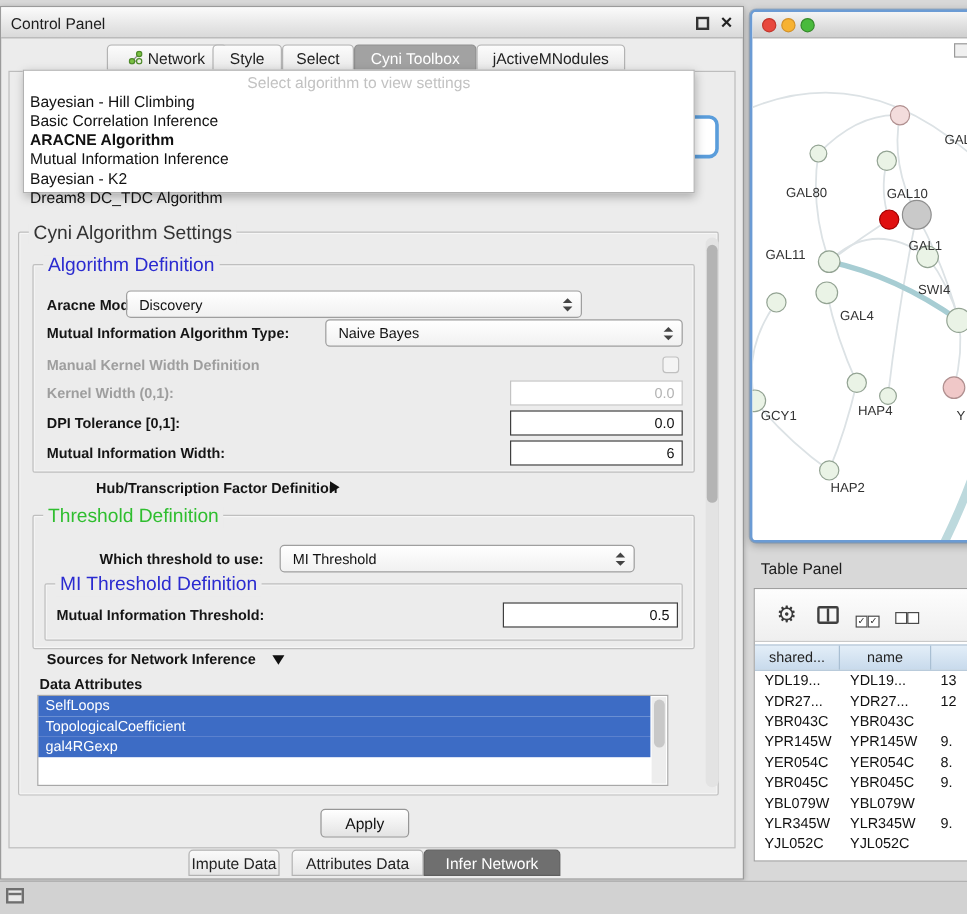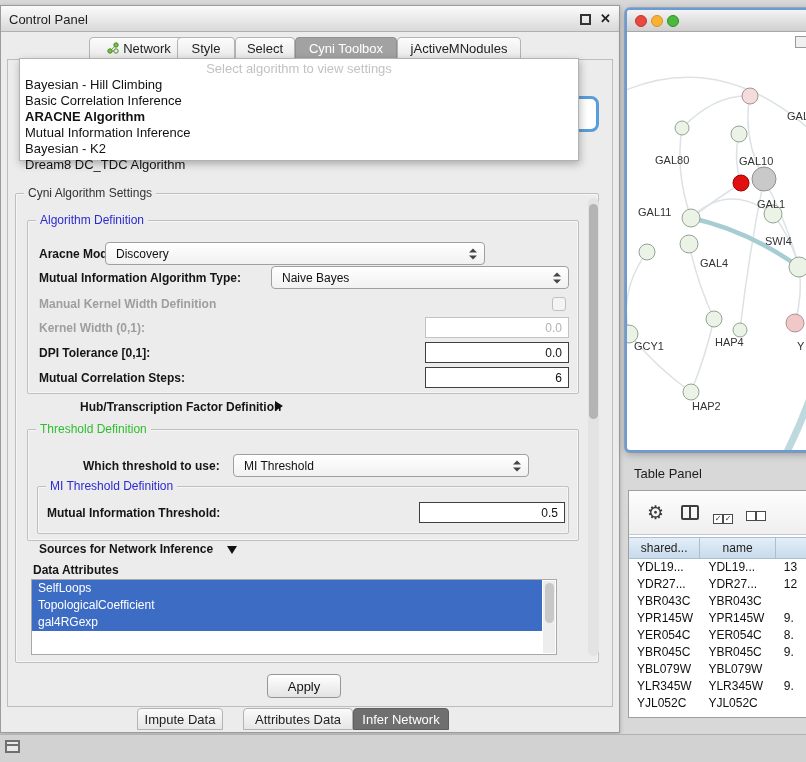--- a/index.html
+++ b/index.html
@@ -13,21 +13,21 @@
   .cp-title { left:8px; top:6px; font-size:13px; color:#1d1d1d; }
   .winbtn-restore { right:28px; top:8px; width:11px; height:11px; border:2px solid #333; background:transparent; }
   .winbtn-close { right:8px; top:5px; font-size:13px; font-weight:bold; color:#222; }
 
   .tab { top:31px; height:22px; border:1px solid #b3b3b3; border-radius:4px 4px 0 0; background:linear-gradient(#fcfcfc,#e9e9e9); font-size:13px; color:#222; display:flex; align-items:center; justify-content:center; gap:4px; }
   .tab.active { background:#a2a2a2; color:#fff; border-color:#8f8f8f; }
 
   .cp-content { left:6px; top:53px; width:606px; height:648px; border:1px solid #bdbdbd; background:#ececec; }
 
   .group { border:1px solid #bfbfbf; border-radius:2px; box-shadow:inset 0 0 0 1px rgba(255,255,255,.55); }
-  .group-title { position:absolute; top:-8px; left:8px; padding:0 4px; background:#ececec; font-size:12px; color:#333; white-space:nowrap; }
+  .group-title { position:absolute; top:-8px; left:8px; padding:0 4px; background:#ececec; font-size:16px; color:#333; white-space:nowrap; }
   .t-blue { color:#2b2bd0; }
   .t-green { color:#2fbe2f; }
 
   .lbl { font-size:12px; font-weight:bold; color:#151515; white-space:nowrap; }
   .lbl.disabled { color:#9e9e9e; }
 
   .combo { background:linear-gradient(#ffffff,#f1f1f1); border:1px solid #9f9f9f; border-radius:4px; font-size:12px; color:#111; display:flex; align-items:center; padding:0 22px 0 10px; }
   .arrows { position:absolute; right:7px; top:50%; transform:translateY(-50%); width:8px; height:11px; }
   .arrows::before { content:""; position:absolute; top:0; left:0; border:4px solid transparent; border-bottom:4px solid #444; border-top-width:0; }
   .arrows::after { content:""; position:absolute; bottom:0; left:0; border:4px solid transparent; border-top:4px solid #444; border-bottom-width:0; }
@@ -149,21 +149,21 @@
   <span class="abs lbl disabled" style="left:38px;top:315px;">Kernel Width (0,1):</span>
   <div class="abs field disabled" style="left:424px;top:311px;width:144px;height:21px;">
     <span>0.0</span>
   </div>
 
   <span class="abs lbl" style="left:38px;top:340px;">DPI Tolerance [0,1]:</span>
   <div class="abs field" style="left:424px;top:336px;width:144px;height:21px;">
     <span>0.0</span>
   </div>
 
-  <span class="abs lbl" style="left:38px;top:365px;">Mutual Correlation Steps:</span>
+  <span class="abs lbl" style="left:38px;top:365px;">Mutual Information Width:</span>
   <div class="abs field" style="left:424px;top:361px;width:144px;height:21px;">
     <span>6</span>
   </div>
 
   <span class="abs lbl" style="left:38px;top:394px;padding-left:41px;">Hub/Transcription Factor Definition</span>
   <span class="abs tri-right" style="left:274px;top:395px;"></span>
 
   <div class="abs group" style="left:26px;top:423px;width:552px;height:112px;">
     <span class="group-title t-green">Threshold Definition</span>
   </div>
@@ -190,27 +190,27 @@
     <div class="attr-item">SelfLoops</div>
     <div class="attr-item">TopologicalCoefficient</div>
     <div class="attr-item">gal4RGexp</div>
     <div class="list-scroll">
         <div class="list-thumb"></div>
       </div>
   </div>
 
   <button class="abs btn" style="left:266px;top:668px;width:74px;height:24px;">Apply</button>
 
-  <div class="abs btab" style="left:136px;width:86px;">
+  <div class="abs btab" style="left:156px;width:76px;">
       <span>Impute Data</span>
     </div>
   <div class="abs btab" style="left:242px;width:110px;">
       <span>Attributes Data</span>
     </div>
-  <div class="abs btab active" style="left:352px;width:96px;">
+  <div class="abs btab active" style="left:352px;width:114px;">
       <span>Infer Network</span>
     </div>
 
   <div class="abs focus-frag"></div>
 
   <div class="abs popup">
     <div class="popup-item popup-prompt">Select algorithm to view settings</div>
     <div class="popup-item">Bayesian - Hill Climbing</div>
     <div class="popup-item">Basic Correlation Inference</div>
     <div class="popup-item selected">ARACNE Algorithm</div>

